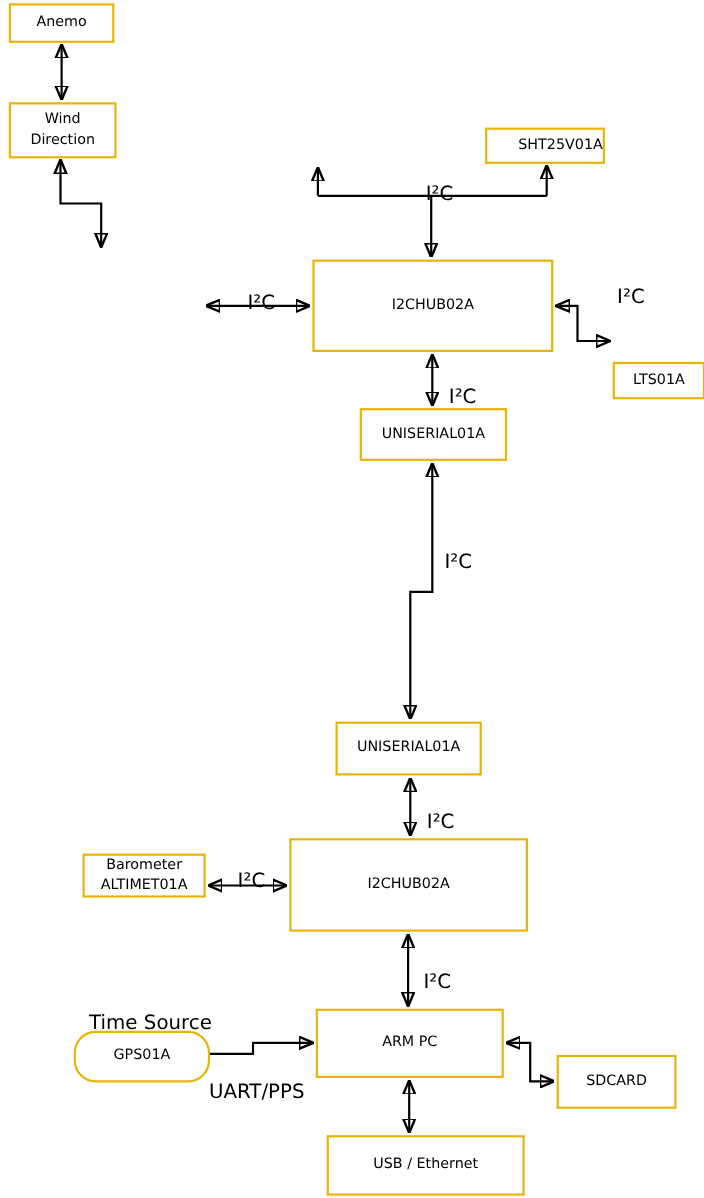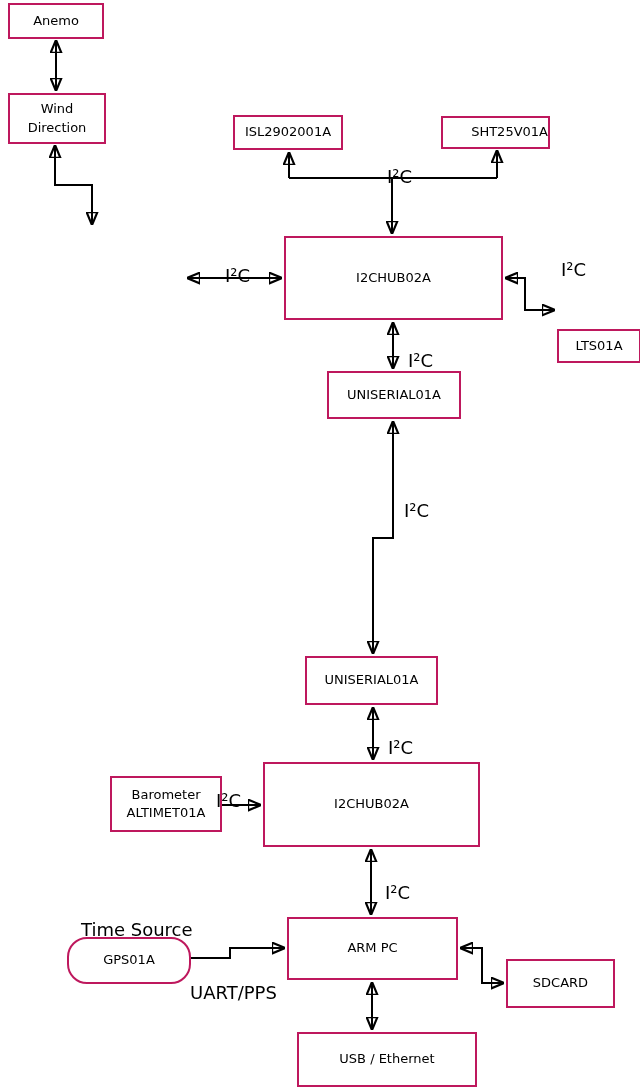--- a/index.html
+++ b/index.html
@@ -9,21 +9,21 @@
     background:#ffffff;
     font-family:"DejaVu Sans","Liberation Sans",sans-serif;
     color:#000;
     overflow:hidden;
   }
   .wires{position:absolute;left:0;top:0;width:640px;height:1089px;}
   .wires path{stroke:#000;stroke-width:2;fill:none;}
   .node{
     position:absolute;
     box-sizing:border-box;
-    border:2px solid #be185d;
+    border:2px solid #eab308;
     background:#fff;
     display:flex;align-items:center;justify-content:center;
     text-align:center;
     font-size:13px;line-height:1.4;
     white-space:pre-line;
   }
   .el{
     position:absolute;
     font-size:18px;line-height:15px;
     white-space:nowrap;
@@ -33,21 +33,21 @@
   .n-anemo{left:8px;top:3px;width:96px;height:36px;}
   .n-wind{left:8px;top:93px;width:98px;height:51px;}
   .n-pic{left:2px;top:227px;width:183px;height:103px;}
   .n-isl{left:233px;top:115px;width:110px;height:35px;}
   .n-sht{left:441px;top:116px;width:109px;height:33px;justify-content:flex-end;}
   .n-hub1{left:284px;top:236px;width:219px;height:84px;}
   .n-lts{left:557px;top:293px;width:84px;height:34px;margin-top:36px;}
   .n-uni1{left:327px;top:371px;width:134px;height:48px;}
   .n-uni2{left:305px;top:656px;width:133px;height:49px;}
   .n-hub2{left:263px;top:762px;width:217px;height:85px;}
-  .n-baro{left:75px;top:776px;width:112px;height:56px;margin-left:35px;}
+  .n-baro{left:75px;top:776px;width:112px;height:40px;}
   .n-gps{left:67px;top:937px;width:124px;height:47px;border-radius:20px;}
   .n-arm{left:287px;top:917px;width:171px;height:63px;}
   .n-sdcard{left:506px;top:959px;width:109px;height:49px;}
   .n-usb{left:297px;top:1032px;width:180px;height:55px;}
   
   .lbl-i2c-top{left:387px;top:153px;}
   .lbl-i2c-pic{left:225px;top:252px;}
   .lbl-i2c-lts{left:561px;top:246px;}
   .lbl-i2c-hub1-uni1{left:408px;top:337px;}
   .lbl-i2c-long{left:404px;top:487px;}
@@ -86,23 +86,20 @@
     <path d="M372,983 L372,1029" marker-start="url(#ah)" marker-end="url(#ah)"></path>
   </svg>
 
   <div class="node n-anemo">
     <span>Anemo</span>
   </div>
   <div class="node n-wind">
     <span>Wind
 Direction</span>
   </div>
-  <div class="node n-isl">
-    <span>ISL2902001A</span>
-  </div>
   <div class="node n-sht">
     <span>SHT25V01A</span>
   </div>
   <div class="node n-hub1">
     <span>I2CHUB02A</span>
   </div>
   <div class="node n-lts">
     <span>LTS01A</span>
   </div>
   <div class="node n-uni1">

